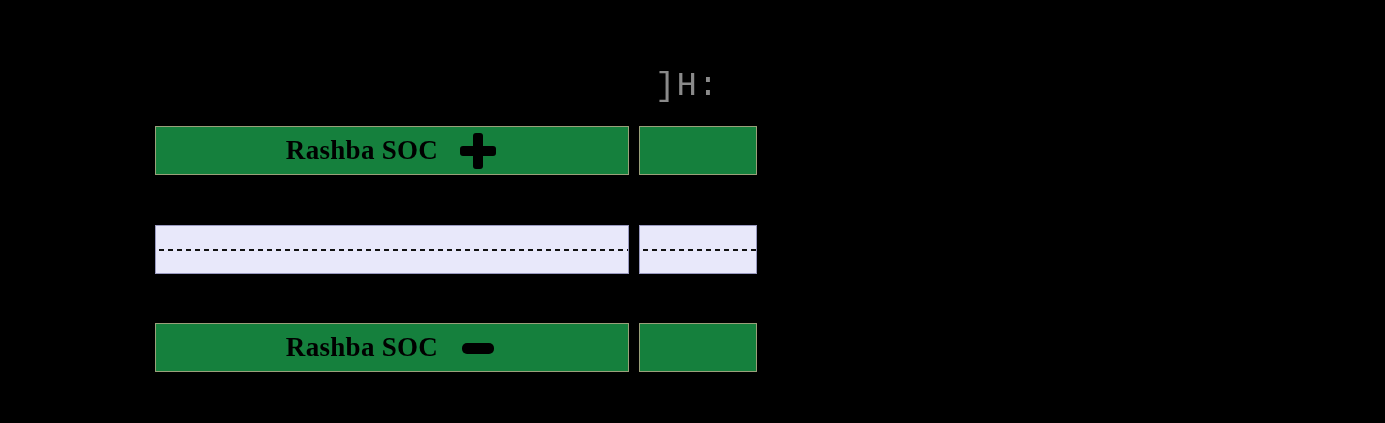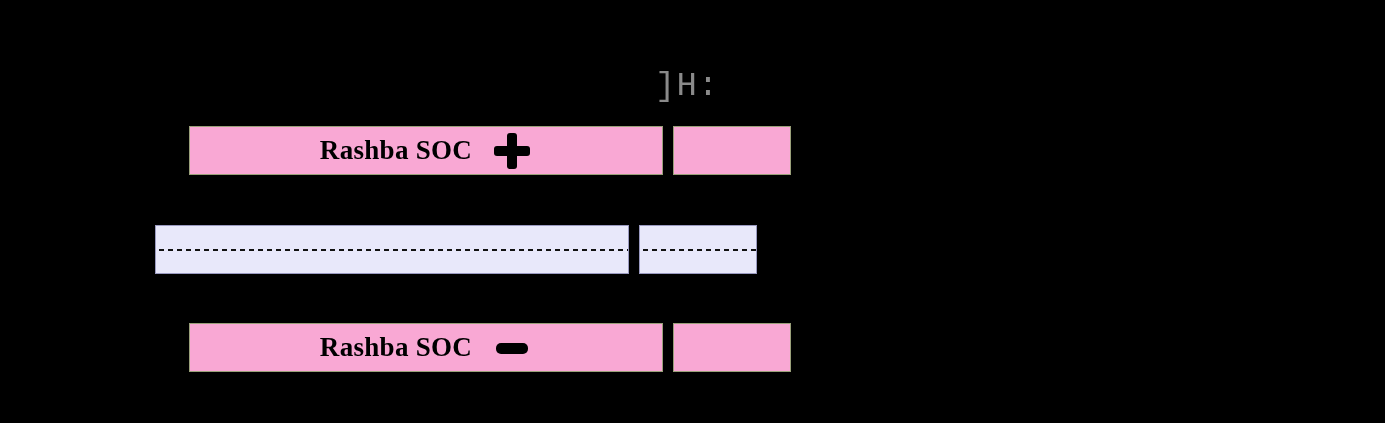--- a/index.html
+++ b/index.html
@@ -64,21 +64,21 @@
   .seg-wide {
     left: 155px;
     width: 474px;
   }
   
   .seg-narrow {
     left: 639px;
     width: 118px;
   }
 
-  .fill-green  { background: #f9a8d4; border-color: #9aa07a; margin-left: 34px; }
+  .fill-green  { background: #15803d; border-color: #9aa07a; }
   .fill-lav    { background: #e8e8fa; border-color: #9a9ac0; }
 
   
   .dotline {
     position: absolute;
     left: 0;
     right: 0;
     top: 50%;
     height: 4px;
     margin-top: -2px;

